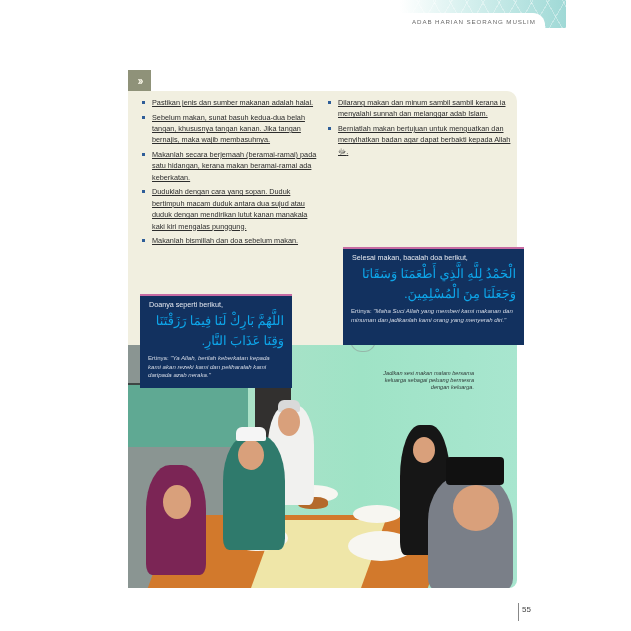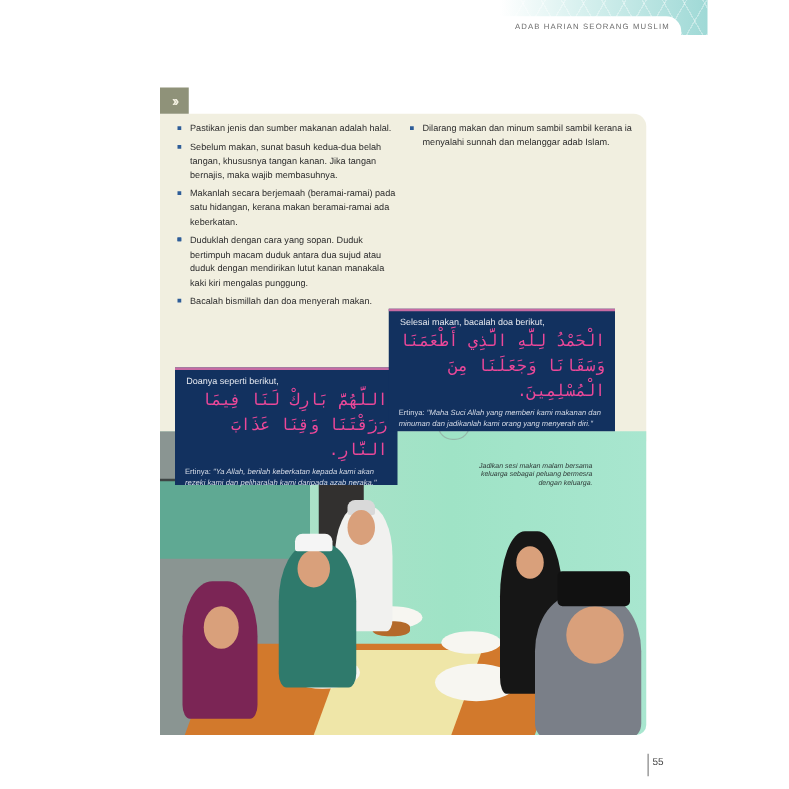--- a/index.html
+++ b/index.html
@@ -37,35 +37,35 @@
     letter-spacing: -2px;
   }
   .title-text {
     margin-left: 8px; font-size: 11.5px; font-weight: bold; color: #1d4f8c; letter-spacing: 0.1px;
   }
 
   .col { position: absolute; font-size: 7.3px; line-height: 11.4px; color: #2d2d2d; }
   .col-left { left: 140px; top: 97px; width: 178px; }
   .col-right { left: 326px; top: 97px; width: 185px; }
   .col ul { list-style: none; }
-  .col li { position: relative; padding-left: 12px; margin-bottom: 3.2px; }
+  .col li { position: relative; padding-left: 12px; margin-bottom: 3.2px; text-decoration: underline; }
   .col li .bullet {
     position: absolute; left: 2px; top: 4px; width: 3px; height: 3px; background: #2e5d98;
   }
 
   .doa-box {
     position: absolute; background: #12315f; color: #f2f4f8;
     border-top: 2px solid #c76ba3;
   }
-  .doa-left { left: 140px; top: 294px; width: 178px; height: 94px; }
-  .doa-right { left: 311px; top: 247px; width: 181px; height: 98px; }
+  .doa-left { left: 140px; top: 294px; width: 152px; height: 94px; }
+  .doa-right { left: 343px; top: 247px; width: 181px; height: 98px; }
   .doa-intro { font-size: 7.2px; padding: 4px 7px 0 9px; color: #e6e9f0; }
   .doa-arabic {
-    direction: rtl; text-align: right; font-family: Liberation Mono, monospace;
-    font-size: 13px; line-height: 20px; padding: 2px 8px 0 8px; color: #ec4899;
+    direction: rtl; text-align: right; font-family: Liberation Serif, serif;
+    font-size: 13px; line-height: 20px; padding: 2px 8px 0 8px; color: #0ea5e9;
   }
   .doa-translation {
     font-size: 6.1px; line-height: 8.6px; padding: 3px 8px 0 8px; color: #d4dae6;
   }
   .doa-translation .label { font-style: normal; }
   .doa-translation .quote { font-style: italic; }
 
   .photo {
     position: absolute; left: 128px; top: 345px; width: 389px; height: 243px;
     border-radius: 0 0 8px 0; overflow: hidden;
@@ -130,27 +130,28 @@
   <div class="title-icon">››</div>
 </div>
 
 <div class="col col-left">
   <ul>
     <li><span class="bullet"></span><span>Pastikan jenis dan sumber makanan adalah halal.</span></li>
     <li><span class="bullet"></span><span>Sebelum makan, sunat basuh kedua-dua belah tangan, khususnya tangan kanan. Jika tangan bernajis, maka wajib membasuhnya.</span></li>
     <li><span class="bullet"></span><span>Makanlah secara berjemaah (beramai-ramai) pada satu hidangan, kerana makan beramai-ramai ada keberkatan.</span></li>
     <li><span class="bullet"></span></li>
     <li><span class="bullet"></span><span>Duduklah dengan cara yang sopan. Duduk bertimpuh macam duduk antara dua sujud atau duduk dengan mendirikan lutut kanan manakala kaki kiri mengalas punggung.</span></li>
-    <li><span class="bullet"></span><span>Bacalah bismillah dan doa menyerah makan.</span></li>
+    <li><span class="bullet"></span><span>Makanlah bismillah dan doa sebelum makan.</span></li>
   </ul>
 </div>
 
 <div class="col col-right">
   <ul>
     <li><span class="bullet"></span><span>Dilarang makan dan minum sambil sambil kerana ia menyalahi sunnah dan melanggar adab Islam.</span></li>
+    <li><span class="bullet"></span><span>Berniatlah makan bertujuan untuk menguatkan dan menyihatkan badan agar dapat berbakti kepada Allah ﷻ.</span></li>
   </ul>
 </div>
 
 <div class="photo">
   <div class="wall-left">
     <div class="trim"></div>
     <div class="teal"></div>
   </div>
   <div class="door"></div>
   <div class="table"></div>

